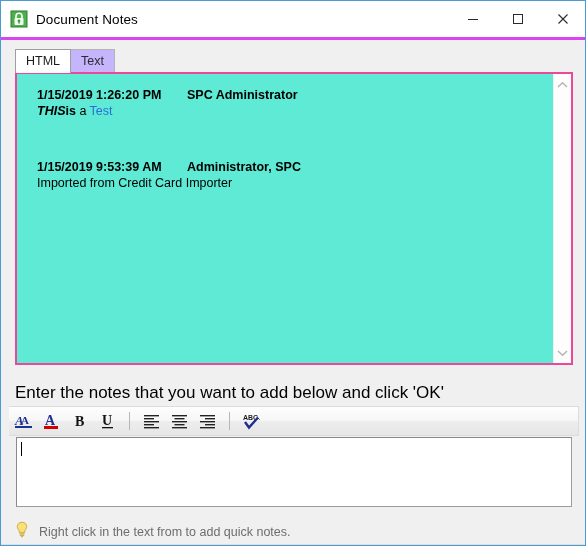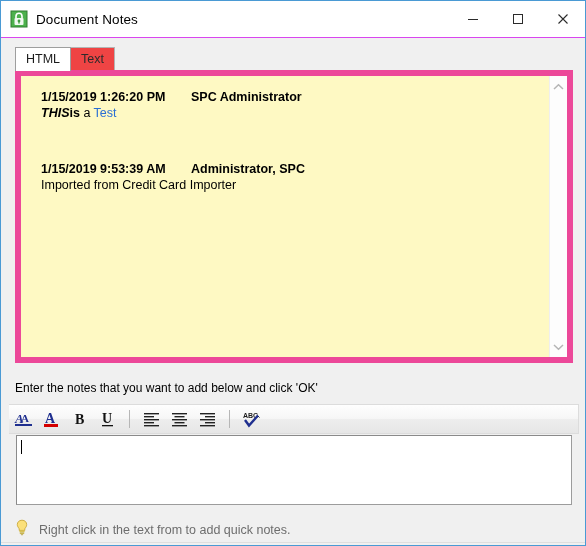--- a/index.html
+++ b/index.html
@@ -28,21 +28,21 @@
   }
 
   
   #titlebar {
     height: 36px;
     min-height: 36px;
     background: #ffffff;
     display: flex;
     align-items: center;
     position: relative;
-    border-bottom: 1px solid #d946ef;
+    border-bottom: 3px solid #d946ef;
   }
   #app-icon {
     width: 18px; height: 18px;
     margin-left: 9px;
     margin-right: 8px;
     position: relative;
     flex: none;
   }
   #title-text {
     font-size: 13.5px;
@@ -95,36 +95,36 @@
   }
   .tab.active {
     background: #ffffff;
     height: 24px;
     margin-bottom: -1px;
     position: relative;
     z-index: 4;
     border-color: #9e9e9e;
   }
   .tab.inactive {
-    background: #ef4444;
+    background: #c4b5fd;
     color: #2b2b2b;
     border-color: #b4b4b4;
     margin-left: -1px;
   }
 
   
   #notes-panel {
     position: absolute;
     left: 14px;
     top: 32px;
     width: 558px;
     height: 293px;
     box-sizing: border-box;
-    background: #fef9c3;
-    border: 6px solid #ec4899;
+    background: #5eead4;
+    border: 2px solid #ec4899;
     z-index: 2;
   }
   #notes-content {
     position: absolute;
     left: 0; top: 0; right: 18px; bottom: 0;
     overflow: hidden;
     padding: 14px 12px 0 20px;
     box-sizing: border-box;
   }
   .note-entry { margin-bottom: 42px; }
@@ -164,21 +164,21 @@
     justify-content: center;
   }
   .sb-up { top: 2px; }
   .sb-down { bottom: 2px; }
 
   
   #instruction {
     position: absolute;
     left: 14px;
     top: 343px;
-    font-size: 12px;
+    font-size: 17px;
     color: #000000;
   }
 
   
   #format-toolbar {
     position: absolute;
     left: 8px;
     top: 366px;
     width: 570px;
     height: 30px;

